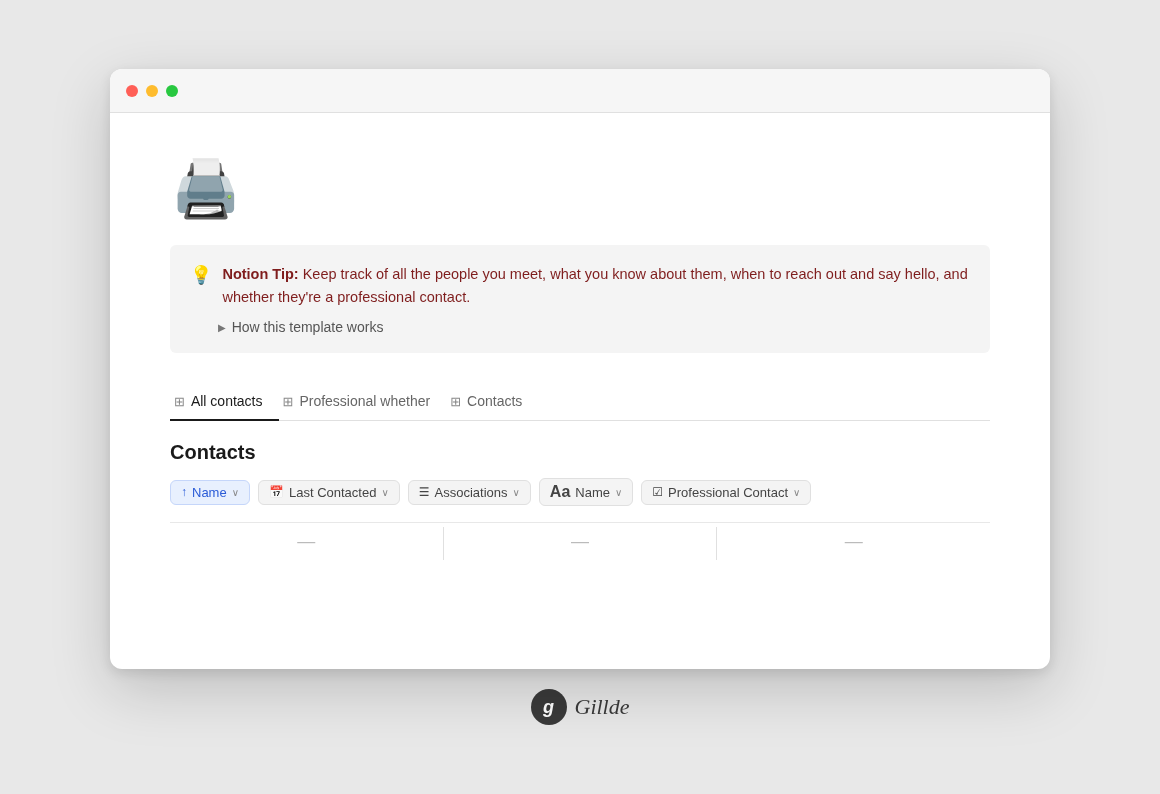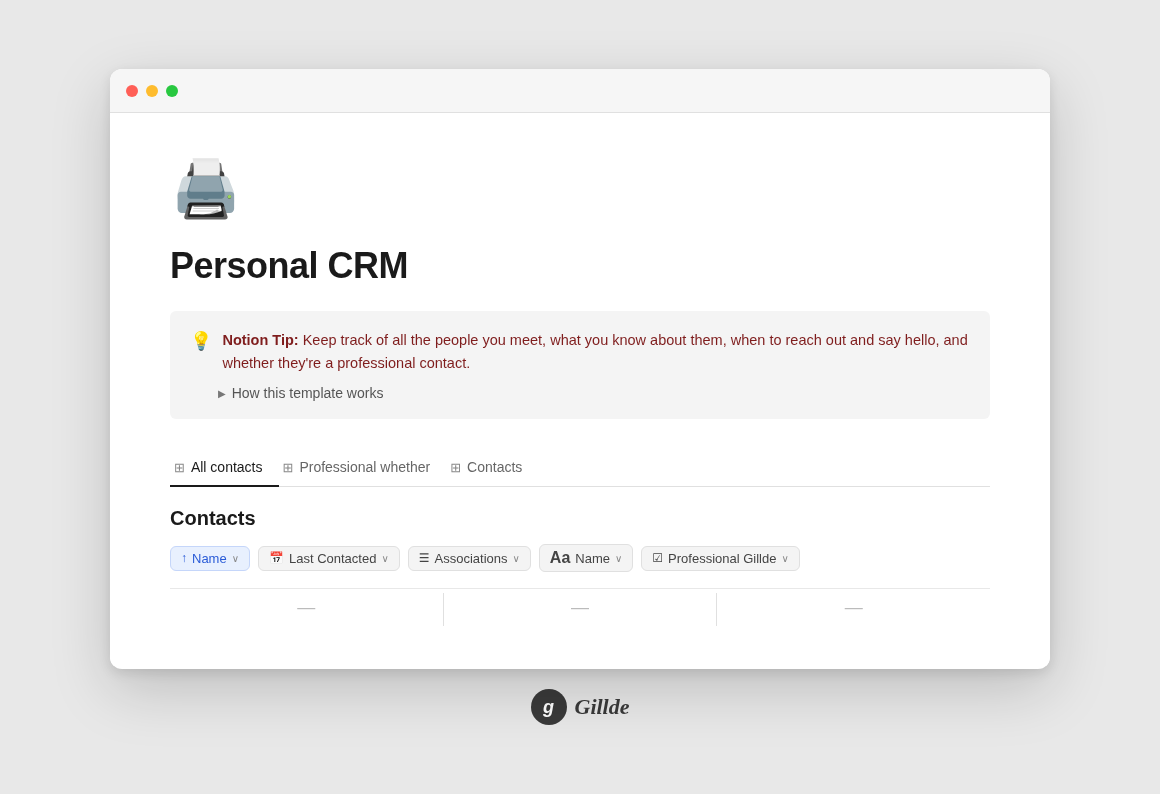--- a/index.html
+++ b/index.html
@@ -231,21 +231,21 @@
       font-size: 18px;
       font-weight: 700;
       font-style: italic;
     }
 
     .footer-logo-text {
       font-family: 'Georgia', serif;
       font-size: 22px;
       color: #3a3a3a;
       font-style: italic;
-      font-weight: 700;
+      font-weight: 400;
     }
 
     .outer-wrapper {
       display: flex;
       flex-direction: column;
       gap: 0;
     }
   </style>
 </head>
 <body>
@@ -260,21 +260,20 @@
         <div class="traffic-light maximize"></div>
       </div>
     </div>
 
     <div class="content">
 
       <div class="page-icon">
         <span>🖨️</span>
       </div>
 
-      <h1 class="page-title">Personal CRM</h1>
 
       <div class="tip-box">
         <div class="tip-box-content">
           <span class="tip-icon">💡</span>
           <p class="tip-text">
             <strong>Notion Tip:</strong>
             <span>Keep track of all the people you meet, what you know about them, when to reach out and say hello, and whether they're a professional contact.</span>
           </p>
         </div>
         <div class="how-it-works">
@@ -316,21 +315,21 @@
           <span>Associations</span>
           <span class="arrow">∨</span>
         </div>
         <div class="filter-pill default-pill">
           <span style="font-size:16px; font-weight:700;">Aa</span>
           <span>Name</span>
           <span class="arrow">∨</span>
         </div>
         <div class="filter-pill default-pill">
           <span style="font-size:12px;">☑</span>
-          <span>Professional Gillde</span>
+          <span>Professional Contact</span>
           <span class="arrow">∨</span>
         </div>
       </div>
 
       <div class="columns-row">
         <div class="col-dash">—</div>
         <div class="col-divider"></div>
         <div class="col-dash">—</div>
         <div class="col-divider"></div>
         <div class="col-dash">—</div>

